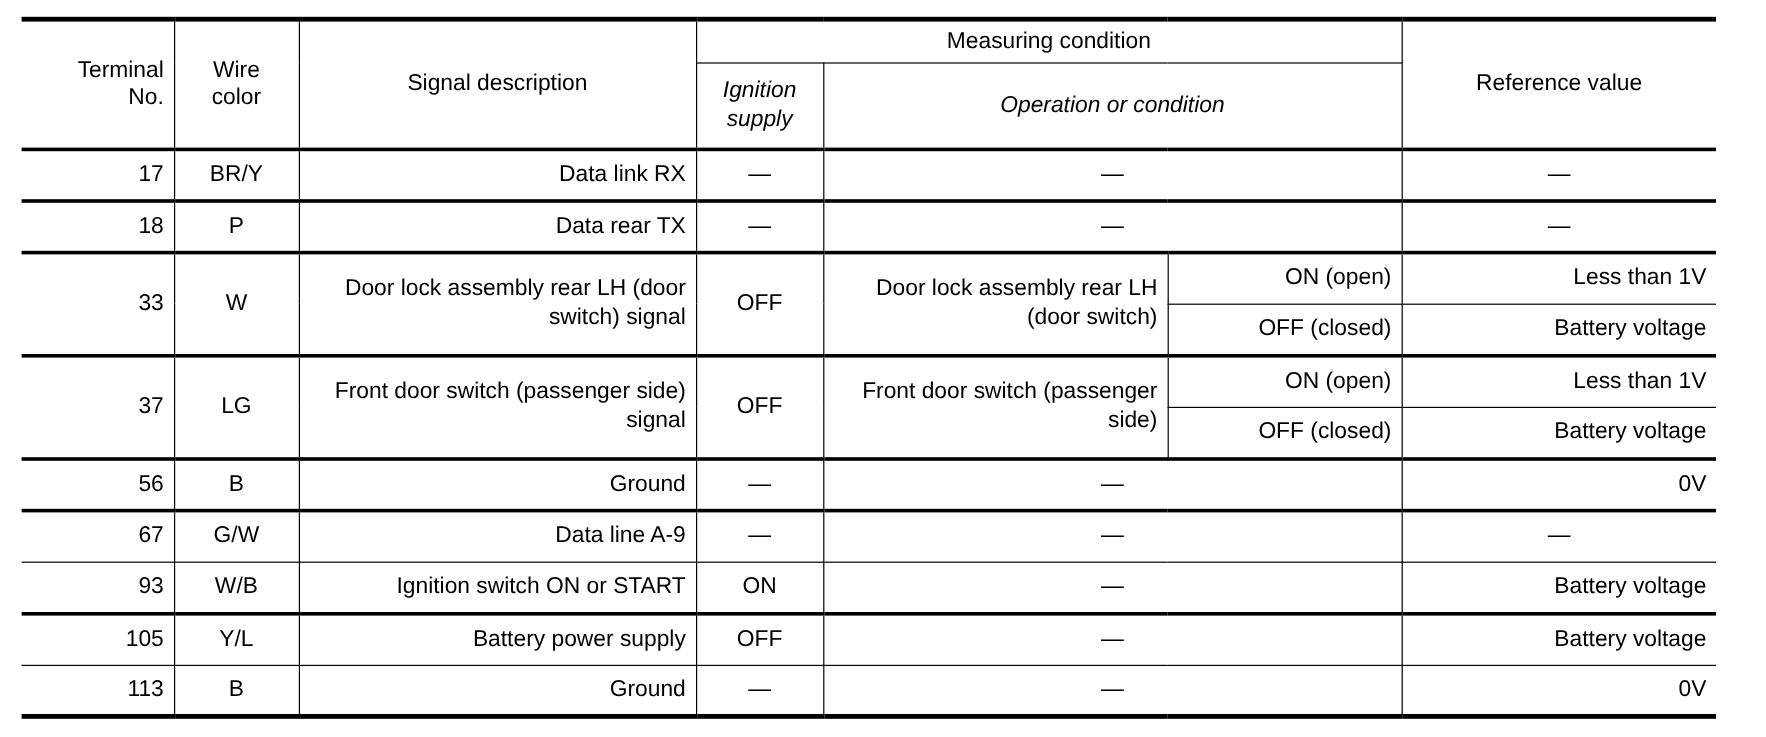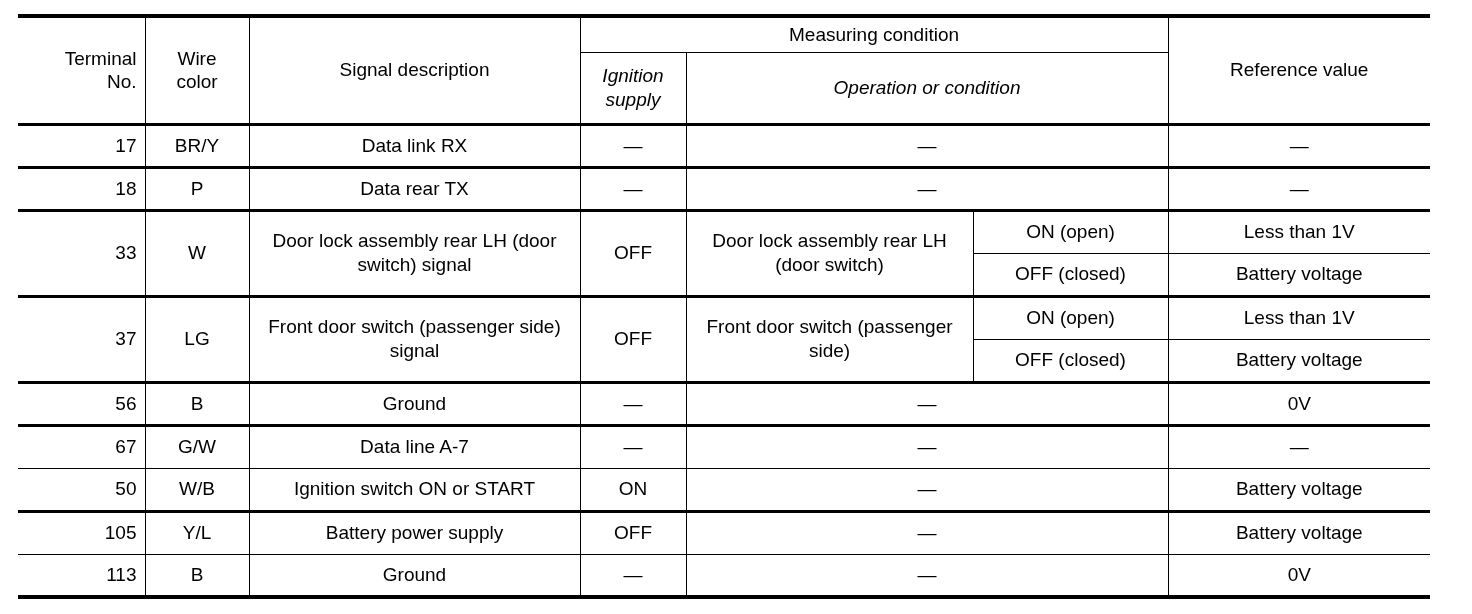--- a/index.html
+++ b/index.html
@@ -48,21 +48,21 @@
   
   table.spec td.edge-left, table.spec th.edge-left { border-left: none; text-align: right; }
   table.spec td.edge-right, table.spec th.edge-right { border-right: none; }
 
   
   .thick-top { border-top: 4px solid #000 !important; }
   .thick-bottom { border-bottom: 4px solid #000 !important; }
   .heavy-top { border-top: 3px solid #000 !important; }
 
   .c { text-align: center; margin-top: 48px; }
-  .l { text-align: center; margin-top: 32px; }
+  .l { text-align: right; margin-top: 32px; }
 
   .hdr { text-align: center; }
 
   
   .r-head-a { height: 36px; }
   .r-head-b { height: 72px; font-style: italic; }
   .r-single { height: 43px; }
   .r-sub    { height: 43px; }
 
   
@@ -153,27 +153,27 @@
           <td class="c edge-left heavy-top" rowspan="1">56</td>
           <td class="c heavy-top" rowspan="1">B</td>
           <td class="l heavy-top" rowspan="1">Ground</td>
           <td class="c heavy-top" rowspan="1">—</td>
           <td class="c heavy-top" colspan="2">—</td>
           <td class="l edge-right heavy-top">0V</td>
         </tr>
         <tr class="r-single">
           <td class="c edge-left heavy-top" rowspan="1">67</td>
           <td class="c heavy-top" rowspan="1">G/W</td>
-          <td class="l heavy-top" rowspan="1">Data line A-7</td>
+          <td class="l heavy-top" rowspan="1">Data line A-9</td>
           <td class="c heavy-top" rowspan="1">—</td>
           <td class="c heavy-top" colspan="2">—</td>
           <td class="c edge-right heavy-top">—</td>
         </tr>
         <tr class="r-single">
-          <td class="c edge-left" rowspan="1">50</td>
+          <td class="c edge-left" rowspan="1">93</td>
           <td class="c" rowspan="1">W/B</td>
           <td class="l" rowspan="1">Ignition switch ON or START</td>
           <td class="c" rowspan="1">ON</td>
           <td class="c" colspan="2">—</td>
           <td class="l edge-right">Battery voltage</td>
         </tr>
         <tr class="r-single">
           <td class="c edge-left heavy-top" rowspan="1">105</td>
           <td class="c heavy-top" rowspan="1">Y/L</td>
           <td class="l heavy-top" rowspan="1">Battery power supply</td>

